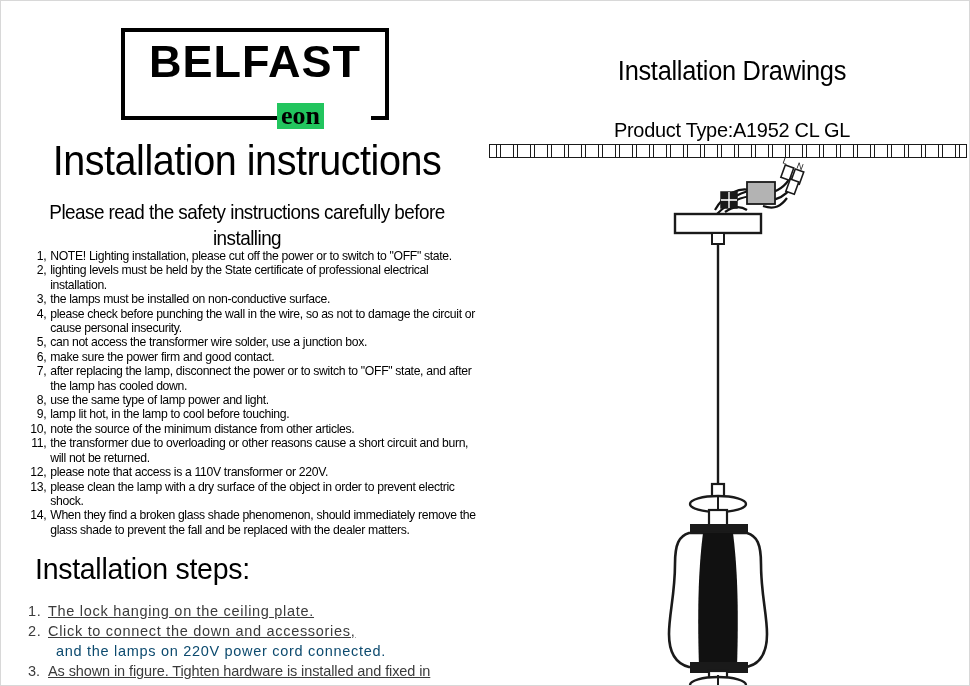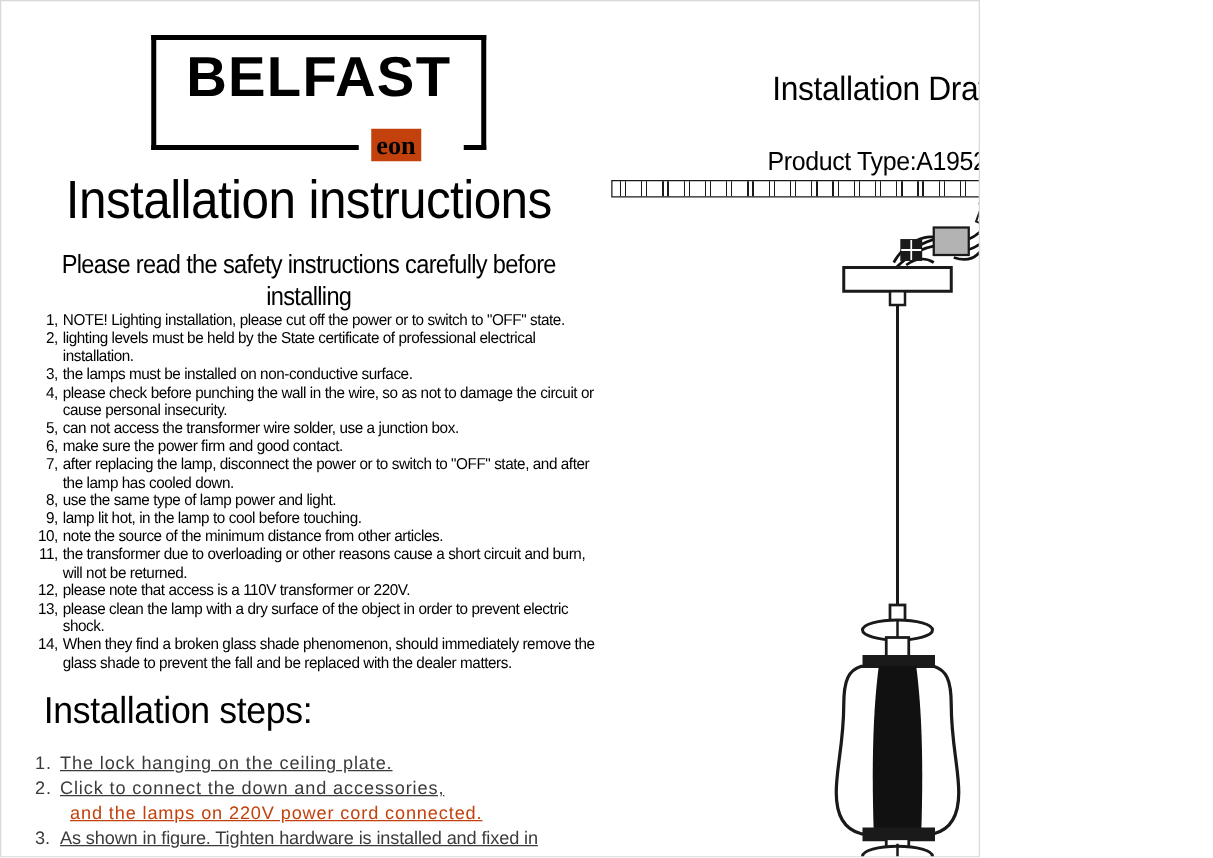--- a/index.html
+++ b/index.html
@@ -6,21 +6,21 @@
     margin: 0;
     padding: 0;
     background: #ffffff;
   }
   body {
     font-family: "Liberation Sans", sans-serif;
     color: #000000;
   }
   #page {
     position: relative;
-    width: 784px;
+    width: 970px;
     height: 686px;
     background: #ffffff;
     border: 1px solid #d8d8d8;
     box-sizing: border-box;
     overflow: hidden;
   }
 
   
   #left-col {
     position: absolute;
@@ -64,27 +64,27 @@
     top: 6px;
     text-align: center;
     font-family: "Liberation Sans", sans-serif;
     font-size: 45px;
     font-weight: 700;
     letter-spacing: 1px;
     line-height: 56px;
   }
   #logo-sub {
     position: absolute;
-    left: 176px;
+    left: 156px;
     bottom: -9px;
     font-family: "Liberation Serif", serif;
-    font-size: 21px;
+    font-size: 26px;
     font-weight: 700;
     line-height: 26px;
-    background: #c2410c;
+    background: #22c55e;
     padding: 0 4px;
   }
 
   
   #title-main {
     position: absolute;
     left: 0; right: 0;
     top: 134px;
     text-align: center;
     font-family: "Liberation Sans Narrow", "Liberation Sans", sans-serif;
@@ -165,22 +165,21 @@
     width: 20px;
     text-align: left;
     white-space: nowrap;
   }
   .step-text { flex: 1 1 auto; text-decoration: underline; }
   .step-cont {
     padding-left: 28px;
     font-size: 14.5px;
     line-height: 20px;
     letter-spacing: 0.7px;
-    color: #c2410c;
-    text-decoration: underline;
+    color: #0c4a6e;
   }
 
   
   #right-col {
     position: absolute;
     left: 492px;
     top: 17px;
     width: 478px;
     height: 686px;
   }

